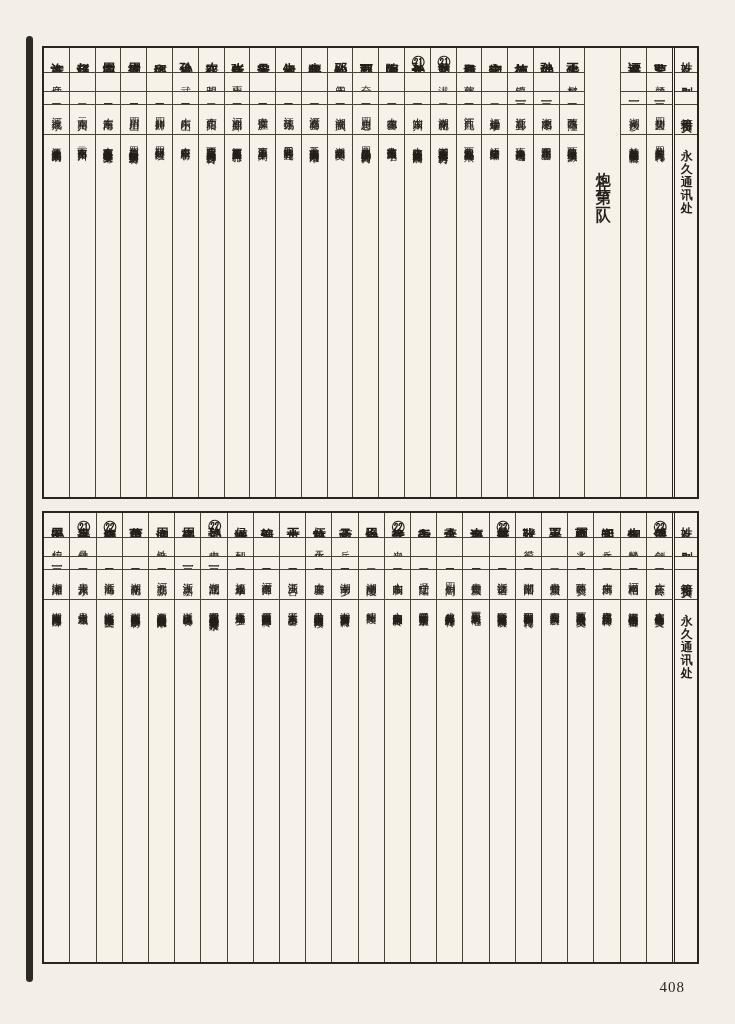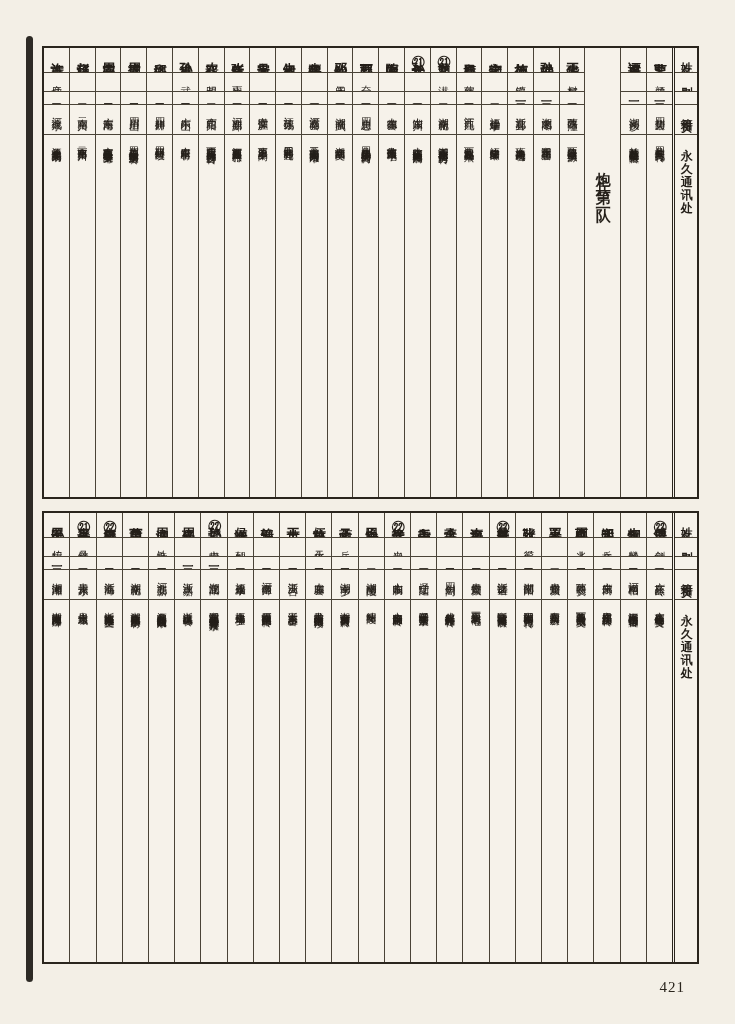--- a/index.html
+++ b/index.html
@@ -898,14 +898,14 @@
         </div>
         <div class="cell native">
           <span class="vtxt">湖南湘潭</span>
         </div>
         <div class="cell addr">
           <span class="vtxt">湖南湘潭马家河楼梯冲</span>
         </div>
       </div>
     </div>
 
-  <div class="page-number">421</div>
+  <div class="page-number">408</div>
 </div>
 
 </body></html>

